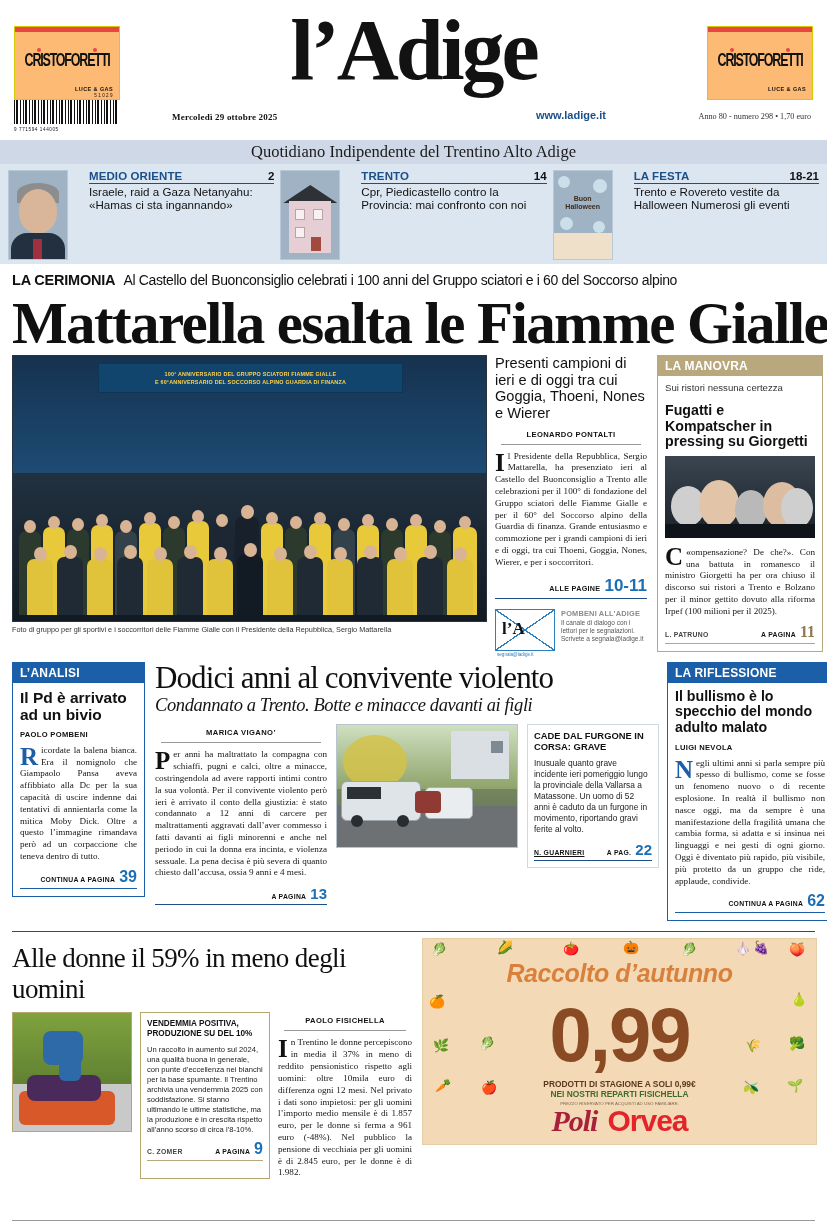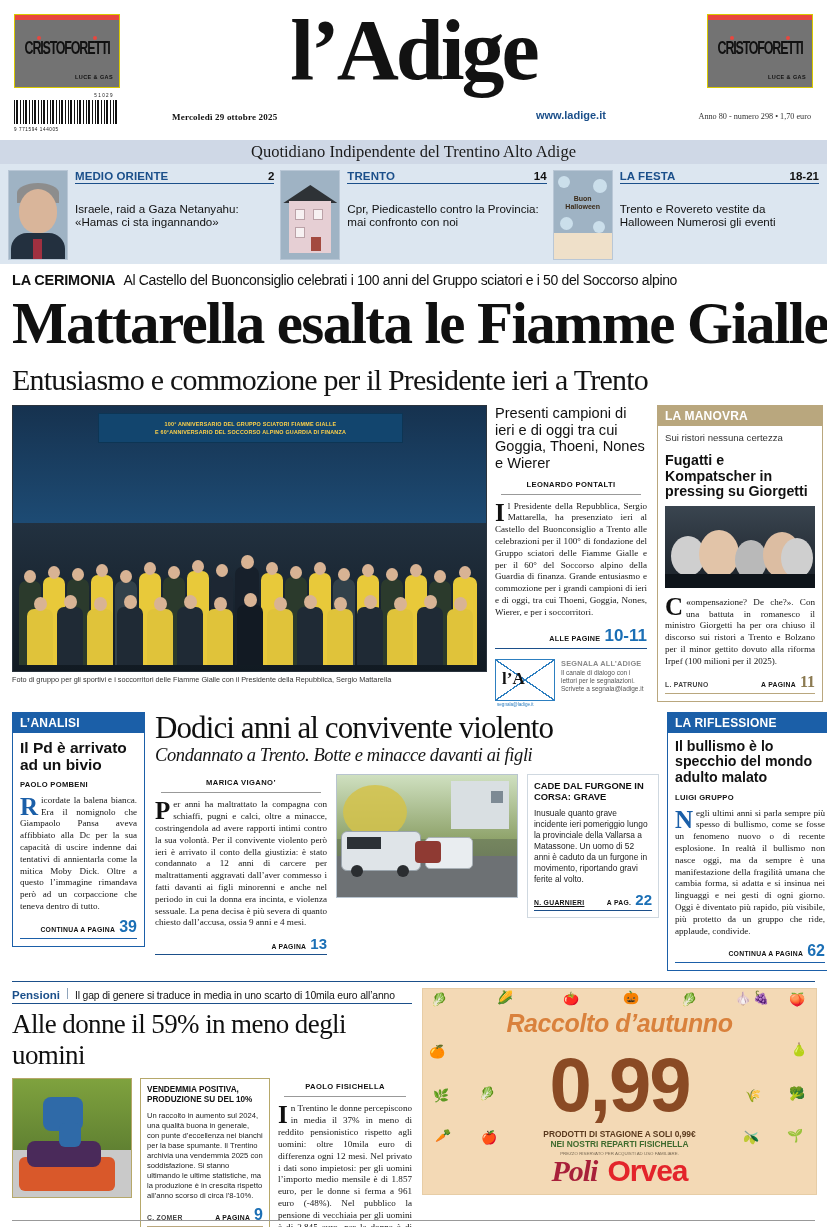--- a/index.html
+++ b/index.html
@@ -7,21 +7,21 @@
   body{
     width:827px;height:1227px;overflow:hidden;
     font-family:"Liberation Sans", sans-serif;
     color:#111;
     -webkit-font-smoothing:antialiased;
   }
   .page{position:relative;width:827px;height:1227px;background:#fff;}
 
   
   .masthead{position:relative;height:140px;}
-  .logo-box{position:absolute;top:14px;width:104px;height:72px;background:#737373;border:1px solid #d9c900;}
+  .logo-box{position:absolute;top:26px;width:104px;height:72px;background:#fdba74;border:1px solid #d9c900;}
   .logo-box.left{left:14px;}
   .logo-box.right{right:14px;}
   .logo-box .bar{position:absolute;top:0;left:0;right:0;height:5px;background:#e8473f;}
   .logo-word{position:absolute;left:4px;right:4px;top:26px;text-align:center;
     font-family:"Liberation Sans", sans-serif;font-weight:bold;font-size:12.5px;
     letter-spacing:-1.2px;color:#111;transform:scaleY(1.45);}
   .logo-sub{position:absolute;left:0;right:6px;bottom:7px;text-align:right;
     font-size:5.5px;font-weight:bold;color:#111;letter-spacing:0.4px;}
   .logo-dot{position:absolute;width:4px;height:4px;border-radius:50%;background:#e8473f;top:21px;}
 
@@ -39,29 +39,29 @@
   .weburl{position:absolute;left:536px;top:109px;font-size:11px;font-weight:bold;
     color:#1b4f8a;font-family:"Liberation Sans", sans-serif;}
   .issueinfo{position:absolute;right:16px;top:112px;font-size:8.2px;
     font-family:"Liberation Serif", serif;color:#333;}
 
   .subbar{height:24px;background:#cfd8e6;display:flex;align-items:center;justify-content:center;}
   .subbar span{font-family:"Liberation Serif", serif;font-size:16.5px;color:#1a1a1a;}
 
   
   .teasers{height:100px;background:#dce6f0;display:flex;padding:6px 8px 6px 8px;box-sizing:border-box;gap:6px;}
-  .teaser{flex:1;display:flex;gap:7px;min-width:0;}
+  .teaser{flex:1;display:flex;gap:21px;min-width:0;}
   .teaser .thumb{width:58px;height:88px;flex:0 0 58px;background:#9fb3c4;overflow:hidden;position:relative;border:1px solid #b9c7d6;}
   .teaser .tbody{flex:1;min-width:0;}
   .teaser .trow{display:flex;align-items:baseline;justify-content:space-between;
     border-bottom:1.6px solid #1b4f8a;padding-bottom:1px;}
   .teaser .tcat{font-size:11.5px;font-weight:bold;color:#1b4f8a;letter-spacing:.1px;
     font-family:"Liberation Sans", sans-serif;}
   .teaser .tpage{font-size:11.5px;font-weight:bold;color:#111;}
-  .teaser .ttext{margin-top:18px;font-size:11.6px;line-height:1.16;color:#111;
+  .teaser .ttext{margin-top:1px;font-size:11.6px;line-height:1.16;color:#111;
     font-family:"Liberation Sans", sans-serif;}
 
   
   .art-netanyahu{background:linear-gradient(#b9cede,#6f8ca3);}
   .art-netanyahu .face{position:absolute;left:10px;top:18px;width:38px;height:44px;border-radius:50% 50% 45% 45%;background:#d9b59a;}
   .art-netanyahu .hair{position:absolute;left:8px;top:12px;width:42px;height:20px;border-radius:50% 50% 0 0;background:#8d8d8d;}
   .art-netanyahu .suit{position:absolute;left:2px;bottom:0;width:54px;height:26px;background:#23303f;border-radius:16px 16px 0 0;}
   .art-netanyahu .tie{position:absolute;left:24px;bottom:0;width:9px;height:20px;background:#a03040;}
   .art-house{background:linear-gradient(#9fc3dd,#cfd9d2);}
   .art-house .roof{position:absolute;left:2px;top:14px;width:54px;height:18px;background:#2e3236;
@@ -318,24 +318,23 @@
         </div>
         <div class="ttext">Trento e Rovereto vestite da Halloween Numerosi gli eventi</div>
       </div>
     </div>
 
   </div>
 
   <div class="lead">
     <div class="kicker">
       <span class="k-cat">LA CERIMONIA</span>
-      <span class="k-text">Al Castello del Buonconsiglio celebrati i 100 anni del Gruppo sciatori e i 50 del Soccorso alpino</span>
+      <span class="k-text">Al Castello del Buonconsiglio celebrati i 100 anni del Gruppo sciatori e i 60 del Soccorso alpino</span>
     </div>
     <h1 class="headline">Mattarella esalta le Fiamme Gialle</h1>
-    <div class="subhead">Entusiasmo e commozione per il Presidente ieri a Trento</div>
   </div>
 
   <div class="maingrid">
 
     <div class="col-photo">
       <div class="photo">
         <div class="sky"></div>
           <div class="floor"></div>
         <div class="banner">
           <b>100° ANNIVERSARIO DEL GRUPPO SCIATORI FIAMME GIALLE</b>
@@ -428,21 +427,21 @@
         <span class="lbl">ALLE PAGINE</span>
         <span class="num">10-11</span>
       </div>
 
       <div class="segnala">
         <div class="env">
           <span class="mark">l’A</span>
           <span class="mailtxt">segnala@ladige.it</span>
         </div>
         <div class="stxt">
-          <div class="stitle">SEGNALA ALL’ADIGE</div>
+          <div class="stitle">POMBENI ALL’ADIGE</div>
           <div class="sbody">Il canale di dialogo con i lettori per le segnalazioni. Scrivete a segnala@ladige.it</div>
         </div>
       </div>
     </div>
 
     <div class="col-right">
       <div class="box">
         <div class="box-head">LA MANOVRA</div>
         <div class="box-inner">
           <div class="box-occhiello">Sui ristori nessuna certezza</div>
@@ -535,45 +534,40 @@
           </div>
         </div>
       </div>
     </div>
 
     <div class="b2-right">
       <div class="box blue">
         <div class="box-head blue">LA RIFLESSIONE</div>
         <div class="box-inner">
           <div class="box-title">Il bullismo è lo specchio del mondo adulto malato</div>
-          <div class="an-byline">LUIGI GRUPPO</div>
+          <div class="an-byline">LUIGI NEVOLA</div>
           <div class="bodytext" style="margin-top:6px">
             <span class="dropcap" style="color:#1b5fa8">N</span><span>egli ultimi anni si parla sempre più spesso di bullismo, come se fosse un fenomeno nuovo o di recente esplosione. In realtà il bullismo non nasce oggi, ma da sempre è una manifestazione della fragilità umana che cambia forma, si adatta e si insinua nei linguaggi e nei gesti di ogni giorno. Oggi è diventato più rapido, più visibile, più protetto da un gruppo che ride, applaude, condivide.</span>
           </div>
           <div class="box-ref blue">
             <span></span>
             <span class="r">
               <span class="lbl">CONTINUA A PAGINA</span>
               <span class="num">62</span>
             </span>
           </div>
         </div>
       </div>
     </div>
   </div>
 
   <div class="rule-top"></div>
   <div class="bottom">
 
     <div class="bt-left">
-      <div class="pens-row">
-        <span class="pens-cat">Pensioni</span>
-        <span class="pens-div"></span>
-        <span class="pens-text">Il gap di genere si traduce in media in uno scarto di 10mila euro all’anno</span>
-      </div>
       <div class="pens-head">Alle donne il 59% in meno degli uomini</div>
 
       <div class="pens-cols">
         <div class="pc-photo">
           <div style="position:absolute;inset:0;background:linear-gradient(#7fa23e,#4c6b2a)"></div>
           <div style="position:absolute;left:0;right:0;bottom:0;height:40%;background:#c9c9c9"></div>
           <div style="position:absolute;left:6px;bottom:6px;width:96px;height:34px;border-radius:6px;background:#d9582a"></div>
           <div style="position:absolute;left:14px;bottom:30px;width:74px;height:26px;border-radius:8px;background:#4a2a5a"></div>
           <div style="position:absolute;left:30px;top:18px;width:40px;height:34px;border-radius:8px;background:#2f6aa8"></div>
           <div style="position:absolute;left:46px;top:44px;width:22px;height:24px;border-radius:6px;background:#2f6aa8"></div>

